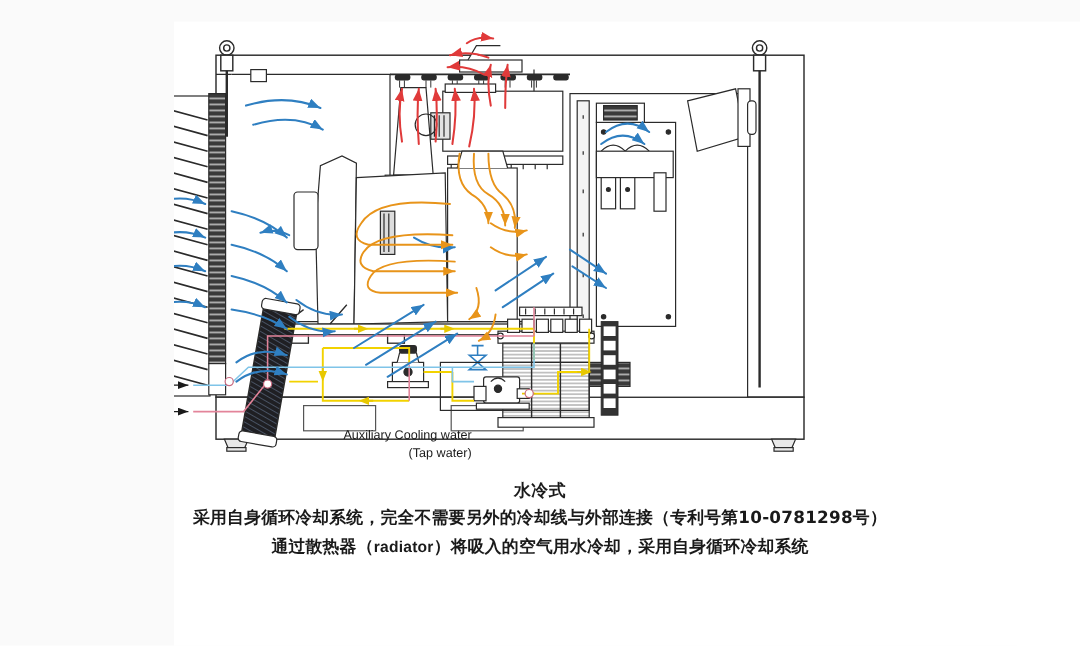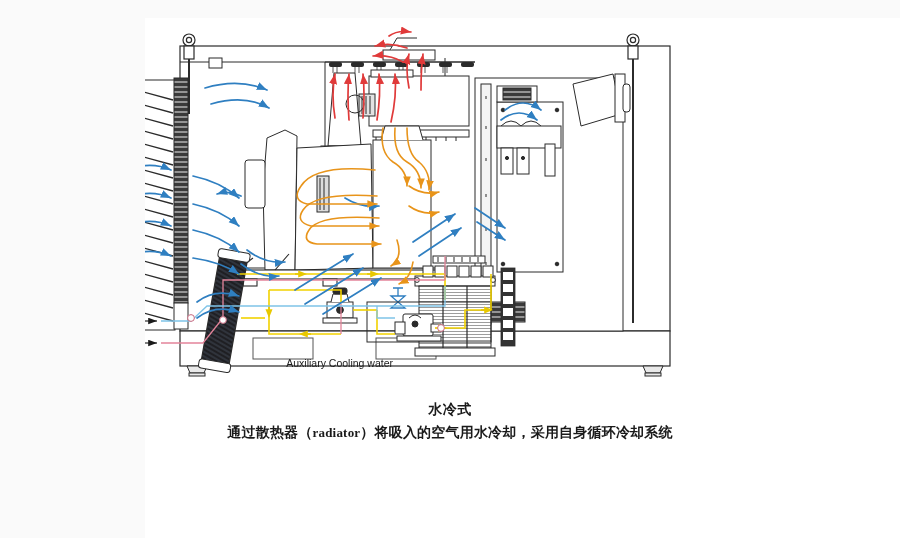--- a/index.html
+++ b/index.html
@@ -23,21 +23,21 @@
     text-align:center;
     font-family:"DejaVu Sans","Liberation Sans",sans-serif;
     color:#1a1a1a;
   }
   .cap-title{
     font-size:14px;font-weight:bold;line-height:22px;letter-spacing:.5px;
   }
   .cap-line{
     font-size:14px;font-weight:bold;line-height:24px;letter-spacing:.2px;
   }
-  .cap-line .mono{font-family:Liberation Serif, serif;font-size:13px;}
+  .cap-line .mono{font-family:Liberation Sans, sans-serif;font-size:13px;}
   #left-labels{
     position:absolute;left:18px;top:320px;width:230px;
     text-align:right;
     font-family:"Liberation Sans",sans-serif;
     font-size:10.5px;color:#1a1a1a;line-height:15px;margin-top:18px;
   }
 </style>
 </head>
 <body>
 
@@ -366,20 +366,22 @@
 
       <g fill="none" stroke="#1a1a1a" stroke-width="1.1">
         <path d="M-18,303 H12" marker-end="url(#arrBlack)"></path>
         <path d="M-18,325 H12" marker-end="url(#arrBlack)"></path>
       </g>
     </svg>
   </div>
 
   <div id="left-labels">
     <div>Auxiliary Cooling water</div>
+    <div>(Tap water)</div>
   </div>
 
   <div id="caption-block">
     <div class="cap-title">水冷式</div>
+    <div class="cap-line">采用自身循环冷却系统，完全不需要另外的冷却线与外部连接（专利号第10-0781298号）</div>
     <div class="cap-line"><span>通过散热器（</span><span class="mono">radiator</span><span>）将吸入的空气用水冷却，采用自身循环冷却系统</span></div>
   </div>
 
 </div>
 
 </body></html>

